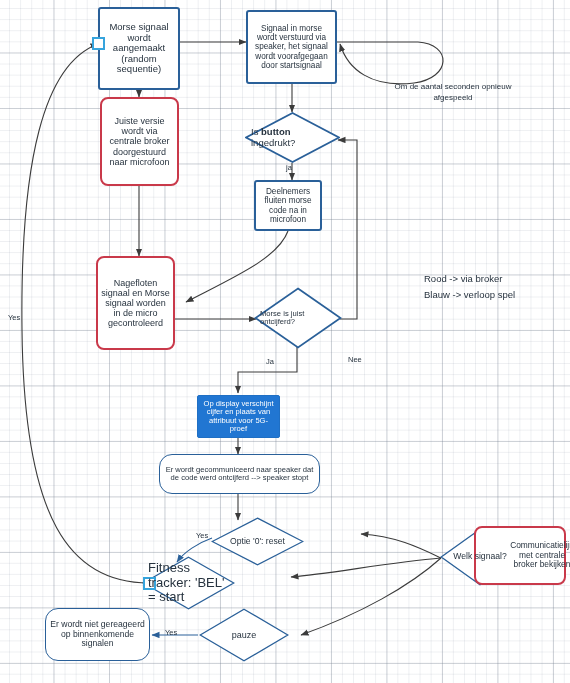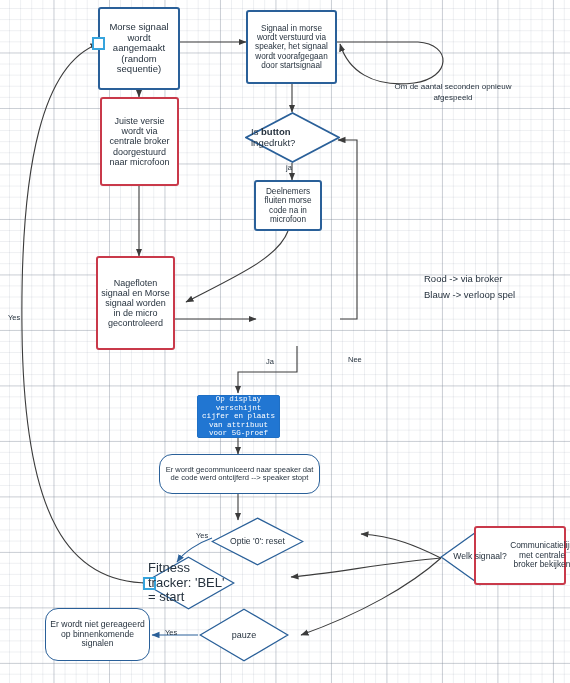--- a/index.html
+++ b/index.html
@@ -37,21 +37,21 @@
     color:#27333f;
     line-height:1.12;
     background:#ffffff;
   }
   .box{
     border:2px solid #2a6099;
     border-radius:3px;
   }
   .box-red{
     border:2px solid #c9394a;
-    border-radius:3px;
+    border-radius:8px;
   }
   .box-thin{
     border:1px solid #2a6099;
     border-radius:13px;
   }
   .box-filled{
     border:1px solid #1f6fc4;
     background:#2176d2;
     color:#ffffff;
     border-radius:2px;
@@ -169,22 +169,28 @@
   </div>
 
   <div class="node box" style="left:254px;top:180px;width:68px;height:51px;font-size:8.2px;">
     <span>Deelnemers fluiten morse code na in microfoon</span>
   </div>
 
   <div class="node box-red" style="left:96px;top:256px;width:79px;height:94px;font-size:9px;">
     <span>Nagefloten signaal en Morse signaal worden in de micro gecontroleerd</span>
   </div>
 
-
-  <div class="node box-filled" style="left:197px;top:395px;width:83px;height:43px;font-size:7.6px;font-family:Liberation Mono, monospace;">
+  <div class="diamond" style="left:254px;top:287px;width:88px;height:62px;font-size:7.6px;">
+    <svg class="dshape" viewBox="0 0 88 62" preserveAspectRatio="none">
+      <polygon points="44,1.5 86.5,31 44,60.5 1.5,31" fill="#ffffff" stroke="#2a6099" stroke-width="1.8"></polygon>
+    </svg>
+    <div class="dtext">Morse is juist ontcijferd?</div>
+  </div>
+
+  <div class="node box-filled" style="left:197px;top:395px;width:83px;height:43px;font-size:7.6px;">
     <span>Op display verschijnt cijfer en plaats van attribuut voor 5G-proef</span>
   </div>
 
   <div class="node box-thin" style="left:159px;top:454px;width:161px;height:40px;font-size:7.6px;">
     <span>Er wordt gecommuniceerd naar speaker dat de code werd ontcijferd --&gt; speaker stopt</span>
   </div>
 
   <div class="diamond" style="left:211px;top:517px;width:93px;height:49px;font-size:8.6px;">
     <svg class="dshape" viewBox="0 0 93 49" preserveAspectRatio="none">
       <polygon points="46.5,1.2 91.8,24.5 46.5,47.8 1.2,24.5" fill="#ffffff" stroke="#2a6099" stroke-width="1.3"></polygon>

